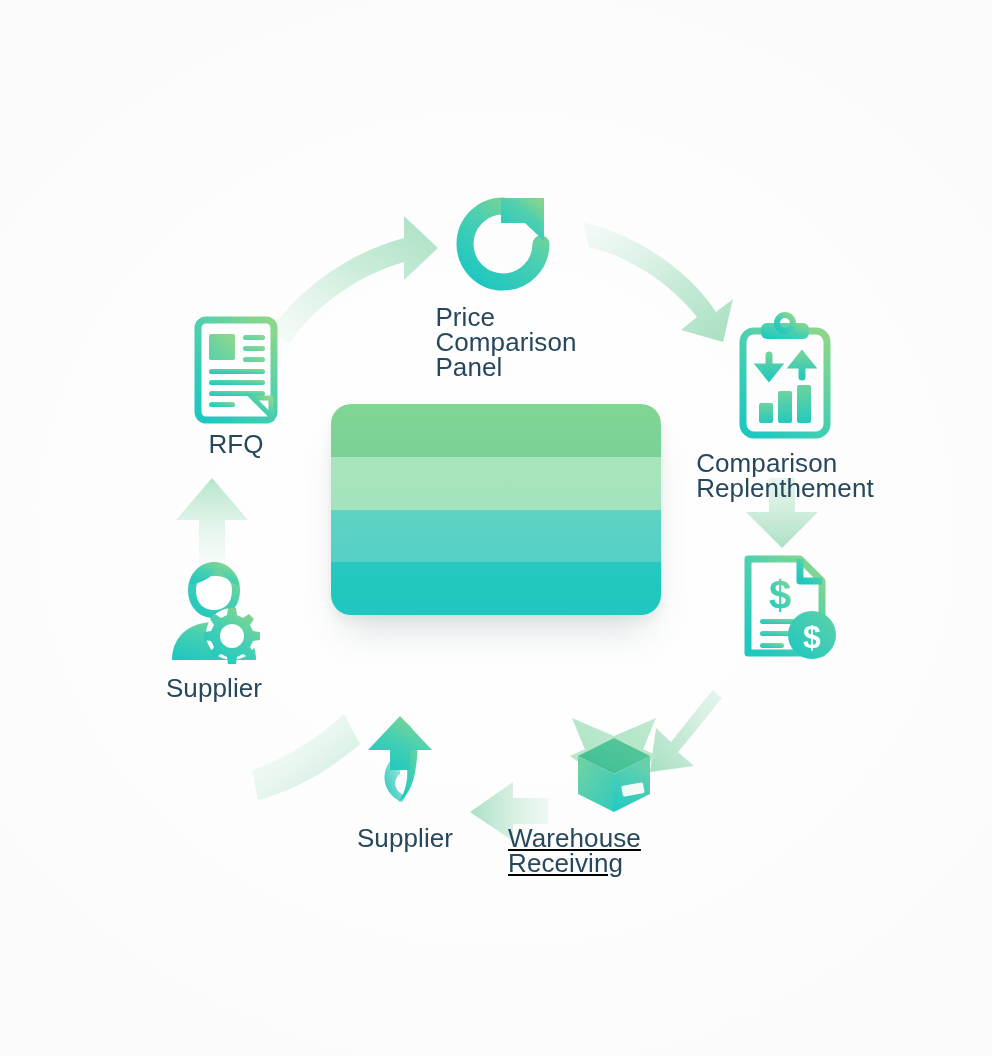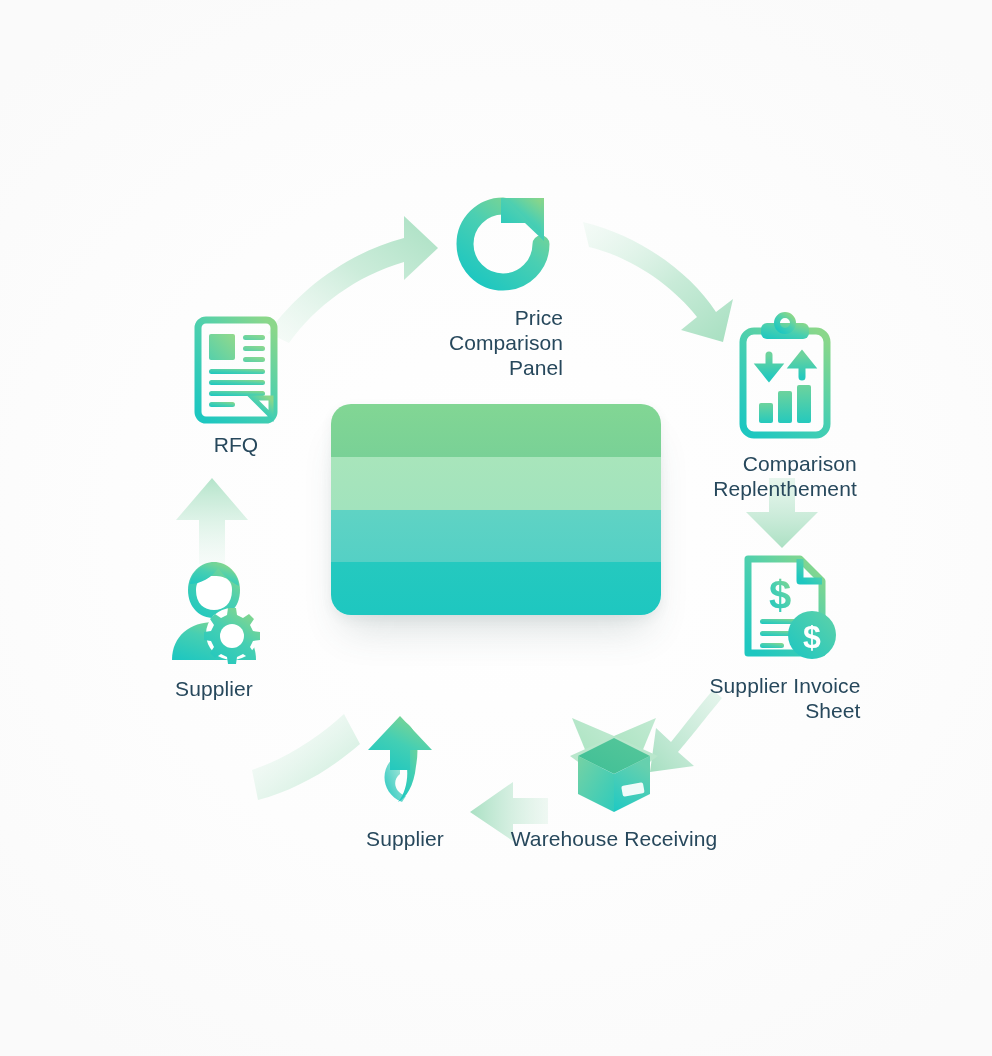--- a/index.html
+++ b/index.html
@@ -11,23 +11,23 @@
     position:relative;
   }
   #stage{
     position:absolute;left:0;top:0;width:992px;height:1056px;
     background:radial-gradient(ellipse 70% 60% at 50% 50%, #ffffff 0%, #fdfdfd 55%, #fafafa 100%);
   }
   .node{position:absolute;display:flex;flex-direction:column;align-items:center;}
   .node .icon{display:block;}
   .label{
     color:#27485c;
-    font-size:21px;
+    font-size:26px;
     line-height:25px;
-    text-align:right;
+    text-align:left;
     margin-top:10px;
     letter-spacing:.1px;
     white-space:pre-line;
   }
   
   #center-card{
     position:absolute;left:331px;top:404px;width:330px;height:211px;
     border-radius:20px;overflow:hidden;
     box-shadow:0 26px 40px -14px rgba(60,90,90,.20), 0 4px 12px rgba(60,90,90,.07);
   }
@@ -182,25 +182,23 @@
         <path d="M16,6 L68,6 L90,28 L90,100 L16,100 Z" fill="none" stroke="url(#gDoc)" stroke-width="7" stroke-linejoin="round"></path>
         <path d="M68,6 L68,28 L90,28" fill="none" stroke="url(#gDoc)" stroke-width="7" stroke-linejoin="round"></path>
         <text x="48" y="56" text-anchor="middle" font-family="'Liberation Sans',sans-serif" font-size="40" font-weight="bold" fill="url(#gDoc)">$</text>
         <rect x="28" y="66" width="42" height="5" rx="2.5" fill="url(#gDoc)"></rect>
         <rect x="28" y="78" width="42" height="5" rx="2.5" fill="url(#gDoc)"></rect>
         <rect x="28" y="90" width="24" height="5" rx="2.5" fill="url(#gDoc)"></rect>
         <circle cx="80" cy="82" r="24" fill="url(#gCoin)"></circle>
         <text x="80" y="95" text-anchor="middle" font-family="'Liberation Sans',sans-serif" font-size="32" font-weight="bold" fill="#ffffff">$</text>
       </svg>
     </span>
-    <div class="label">Supplier Invoice
-Sheet</div>
-  </div>
-
-  <div class="node" style="left:508px;top:700px;width:212px;">
+  </div>
+
+  <div class="node" style="left:508px;top:700px;width:212px;text-decoration:underline;">
     <span class="icon">
       <svg width="136" height="116" viewBox="0 0 136 116">
         <defs>
           <linearGradient id="gBoxFront" x1="0" y1="1" x2="0.4" y2="0">
             <stop offset="0%" stop-color="#1ec9c4"></stop>
             <stop offset="100%" stop-color="#66d0ae"></stop>
           </linearGradient>
           <linearGradient id="gBoxSide" x1="1" y1="1" x2="0" y2="0">
             <stop offset="0%" stop-color="#2fcbbc"></stop>
             <stop offset="100%" stop-color="#76d2a4"></stop>

